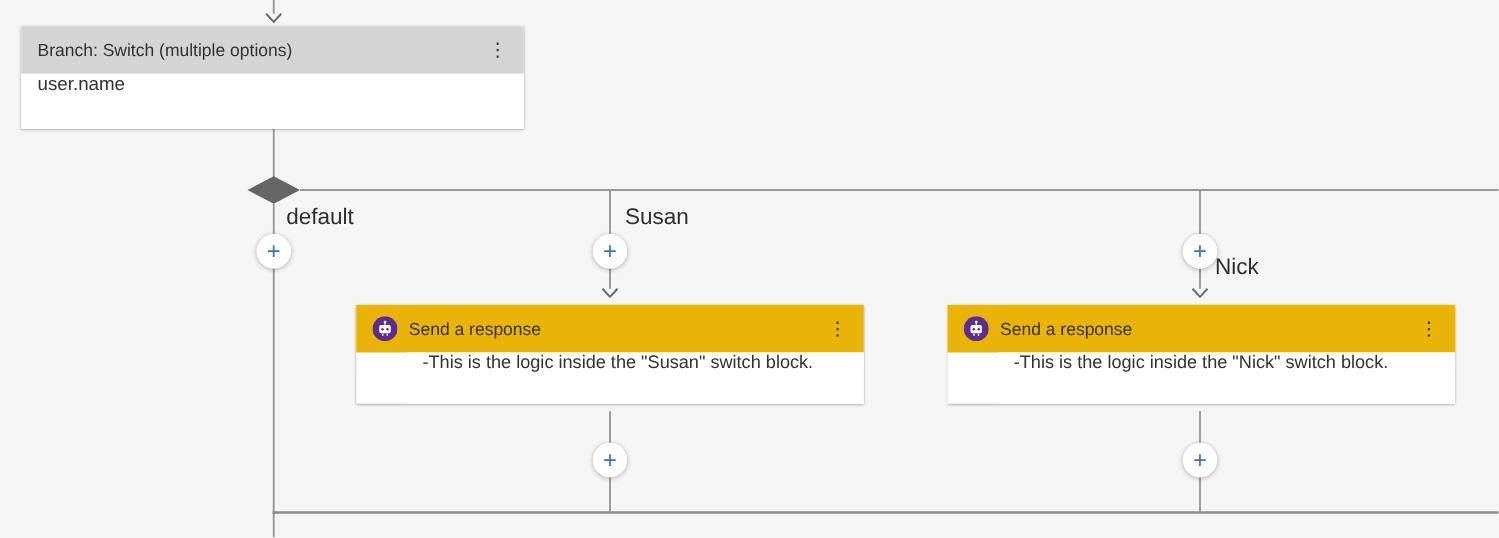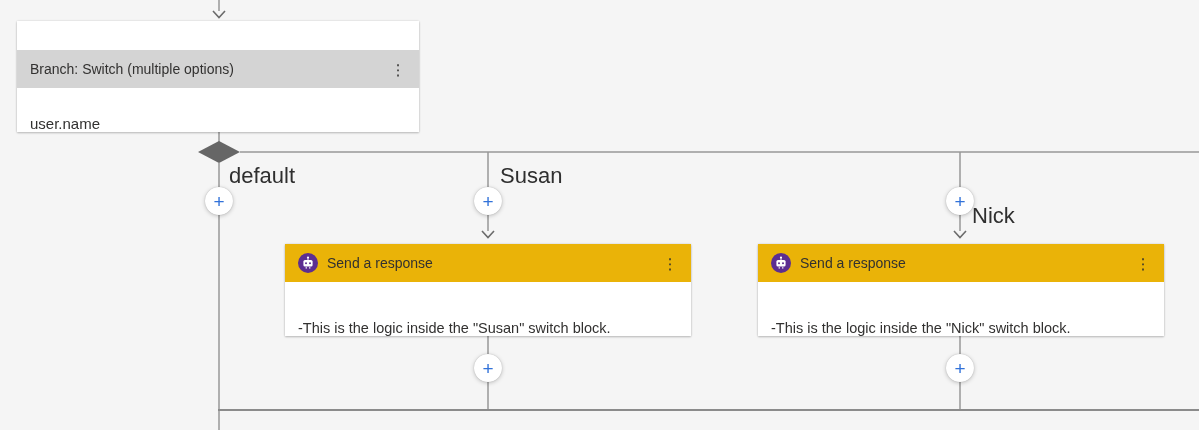--- a/index.html
+++ b/index.html
@@ -11,38 +11,38 @@
     background:#f5f5f5; overflow:hidden;
   }
   .connector-layer { position:absolute; left:0; top:0; width:1199px; height:430px; }
 
   .node {
     position:absolute; background:#fff;
     box-shadow:0 1px 2px rgba(0,0,0,.22), 0 0 2px rgba(0,0,0,.12);
     cursor:pointer;
   }
   .node-header { display:flex; align-items:center; height:38px; padding:0 12px 0 13px; font-size:14px; }
-  .switch-header   { background:#d4d4d4;margin-top:29px; }
+  .switch-header   { background:#d4d4d4; }
   .response-header { background:#eab308; }
   .node-title { flex:1; white-space:nowrap; overflow:hidden; }
   .menu-btn {
     flex:none; width:18px; text-align:center; font-size:15px;
     color:#323130; cursor:pointer; user-select:none; line-height:1;
   }
   .node-body {
-    display:flex; align-items:flex-end; padding:0 13px;
+    display:flex; align-items:flex-start; padding:0 13px;
     background:#fff; white-space:nowrap;
   }
   .switch-body   { height:44px; font-size:15px; }
-  .response-body { height:54px; font-size:14.5px; }
+  .response-body { height:41px; font-size:14.5px;margin-left:40px; }
 
   .bot-badge { width:20px; height:20px; margin-right:9px; flex:none; }
 
   .branch-label {
-    position:absolute; font-size:22px; color:#2f2f2f; white-space:nowrap;
+    position:absolute; font-size:18px; color:#2f2f2f; white-space:nowrap;
     user-select:none;
   }
 
   .plus-btn {
     position:absolute; width:28px; height:28px; border-radius:50%;
     background:#fff;
     box-shadow:0 0 1px rgba(0,0,0,.25), 0 1px 4px rgba(0,0,0,.22);
     display:flex; align-items:center; justify-content:center;
     color:#3272d9; font-size:19px; line-height:1; cursor:pointer; user-select:none;
   }

